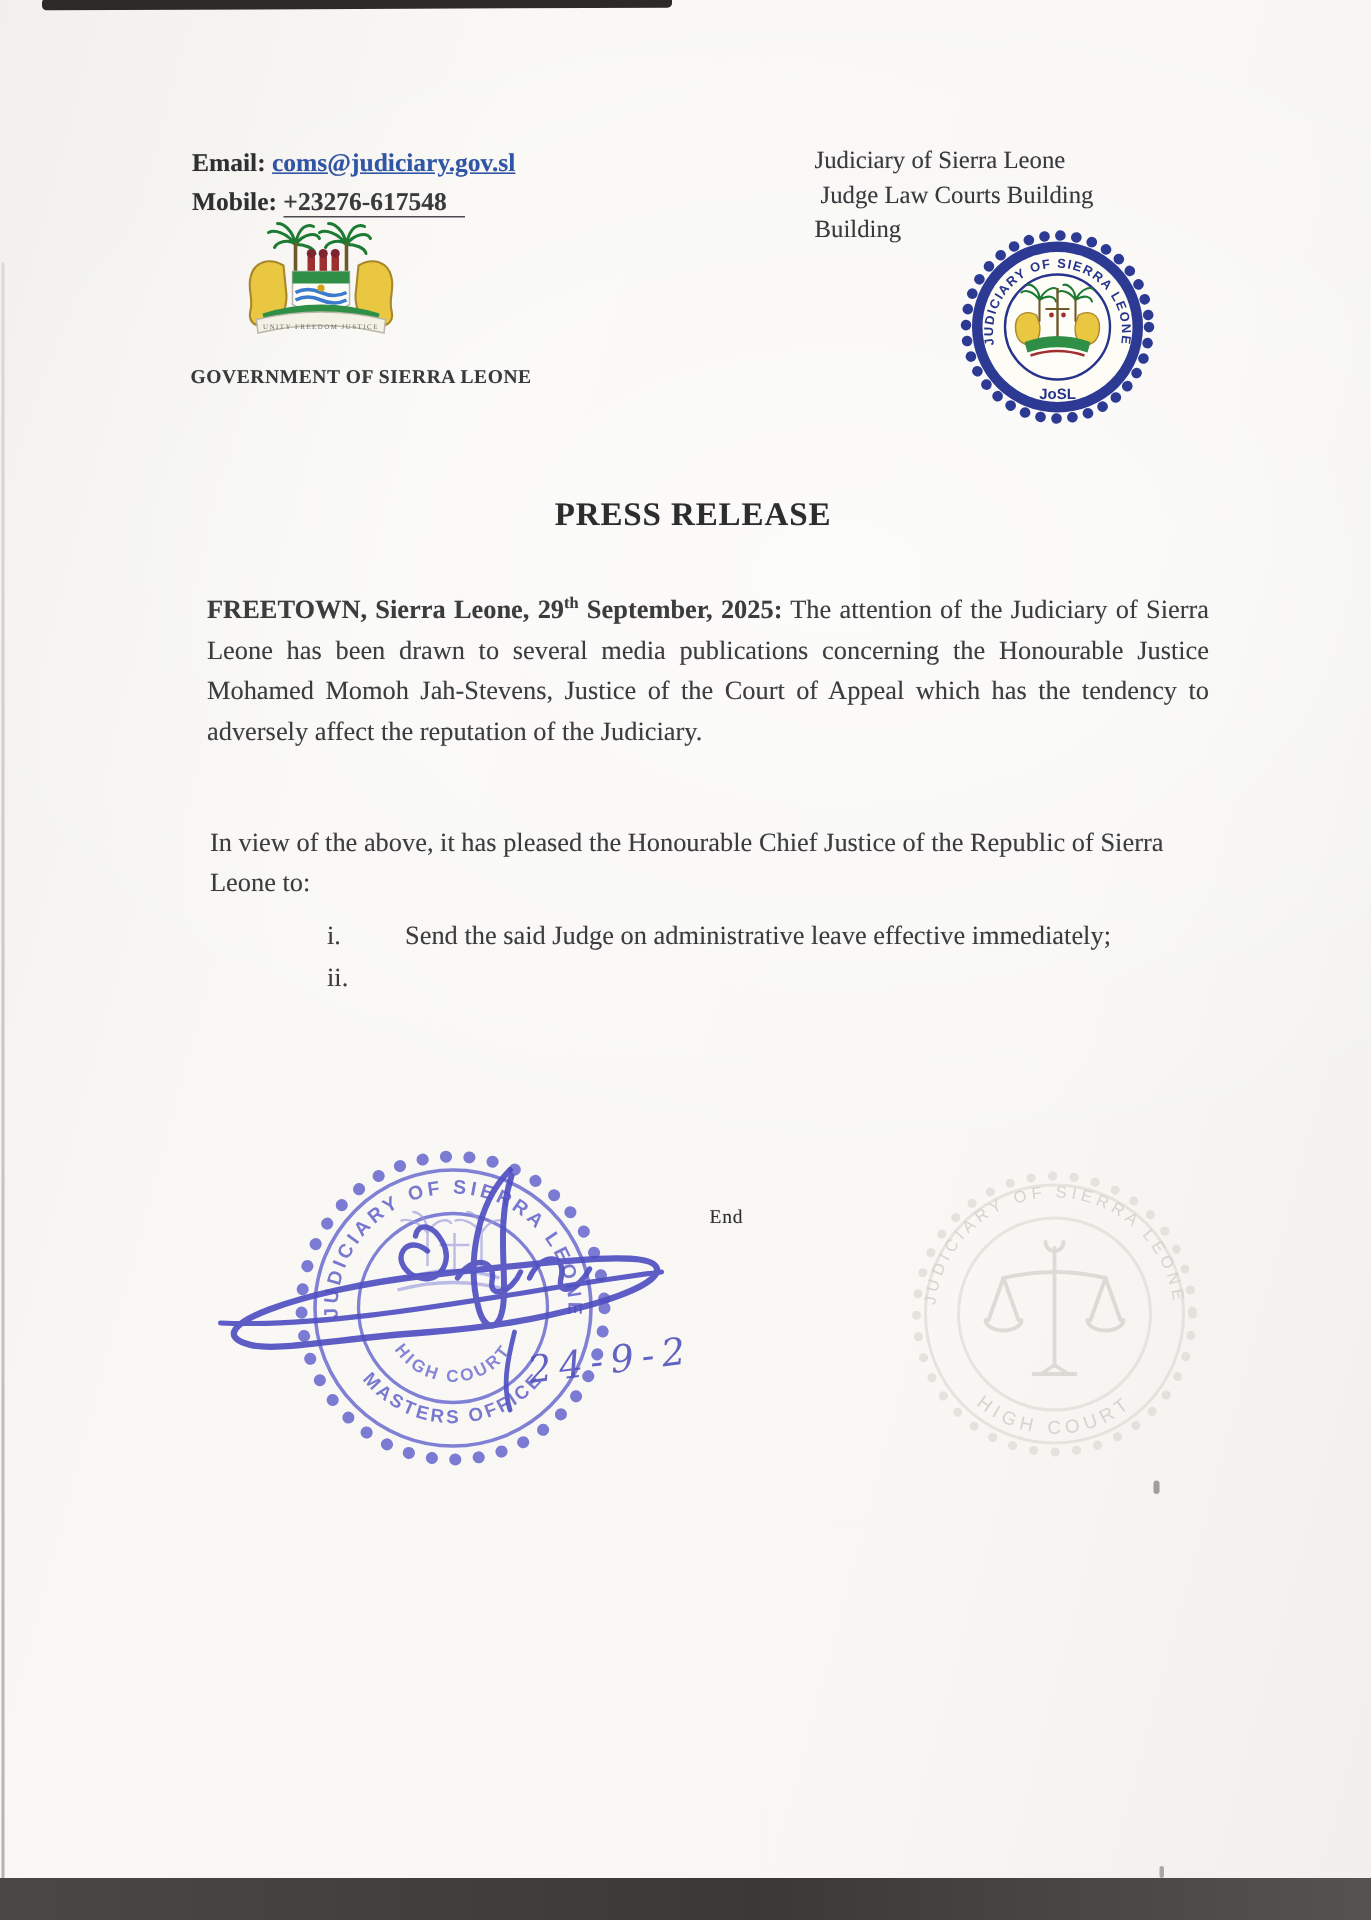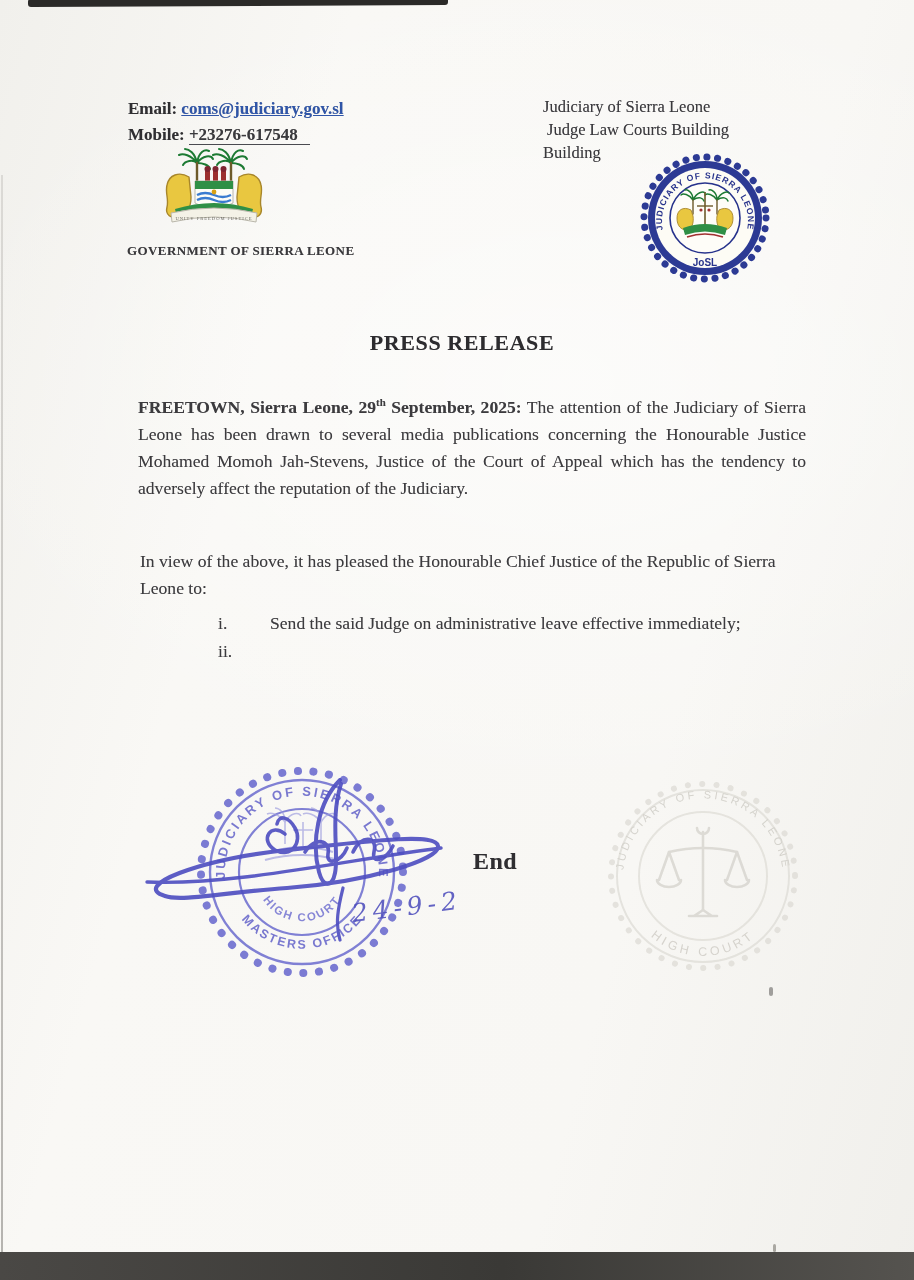--- a/index.html
+++ b/index.html
@@ -39,21 +39,21 @@
 
   .p1{position:absolute;left:128px;top:379px;width:668px;font-size:17.6px;line-height:27px;text-align:justify;margin:10px;}
   .p1 sup{font-size:.62em;vertical-align:super;font-weight:700;}
   .p2{position:absolute;left:128px;top:536px;width:668px;font-size:17.6px;line-height:27px;margin:12px;}
 
   .list{position:absolute;left:218px;top:610px;width:560px;font-size:17.6px;line-height:27.5px;}
   .li{display:flex;}
   .li .marker{width:52px;flex:0 0 52px;}
   .li .itext{width:478px;}
 
-  .end-label{position:absolute;left:473px;top:848px;font-size:24px;font-weight:700;color:#2f2e31;letter-spacing:.5px;}
+  .end-label{position:absolute;left:473px;top:803px;font-size:13px;font-weight:400;color:#2f2e31;letter-spacing:.5px;}
 
   .stamp{position:absolute;left:135px;top:760px;width:320px;height:230px;opacity:.92;}
   .embossed{position:absolute;left:605px;top:778px;width:196px;height:196px;opacity:.9;}
 </style>
 </head>
 <body>
 
 <div class="page">
 
   <div class="edge-top"></div>

